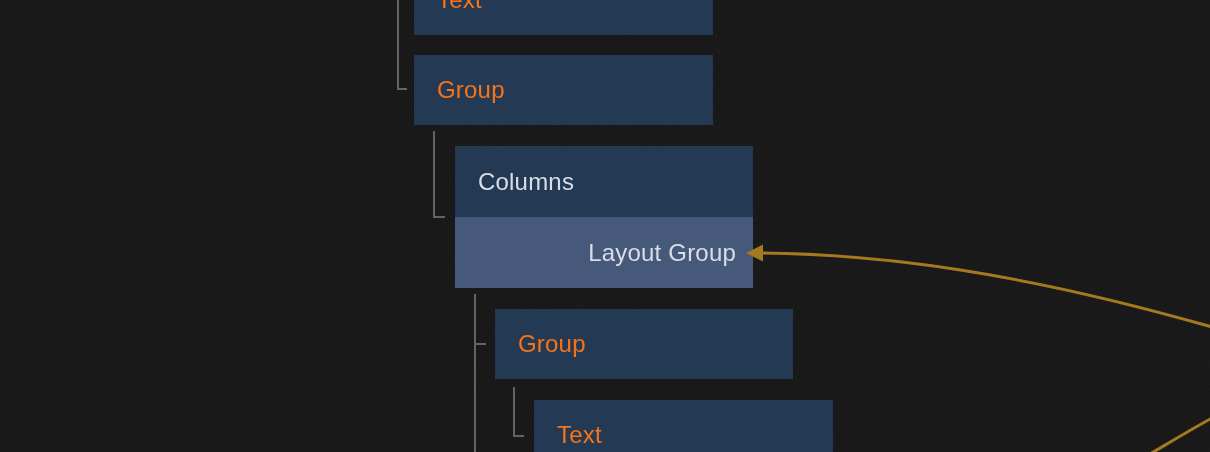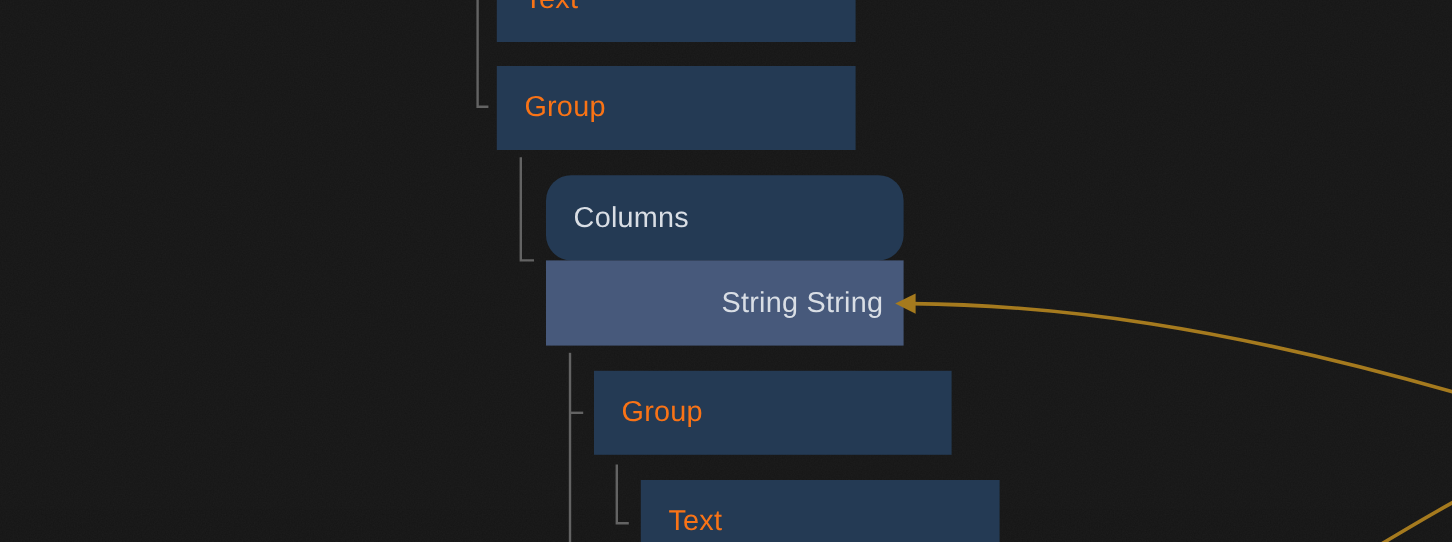--- a/index.html
+++ b/index.html
@@ -79,25 +79,25 @@
 
   <div class="node" style="left:414px; top:-36px; width:299px; height:71px;">
     <span class="label">Text</span>
   </div>
 
   <div class="node" style="left:414px; top:55px; width:299px; height:70px;">
     <span class="label">Group</span>
   </div>
 
   <div class="node-stack" style="left:455px; top:146px; width:298px;">
-    <div class="row header" style="height:71px;border-radius:21px;">
+    <div class="row header" style="height:71px;">
       <span class="label">Columns</span>
     </div>
     <div class="row port" style="height:71px;">
-      <span class="label">String String</span>
+      <span class="label">Layout Group</span>
     </div>
   </div>
 
   <div class="node" style="left:495px; top:309px; width:298px; height:70px;">
     <span class="label">Group</span>
   </div>
 
   <div class="node" style="left:534px; top:400px; width:299px; height:70px;">
     <span class="label">Text</span>
   </div>

